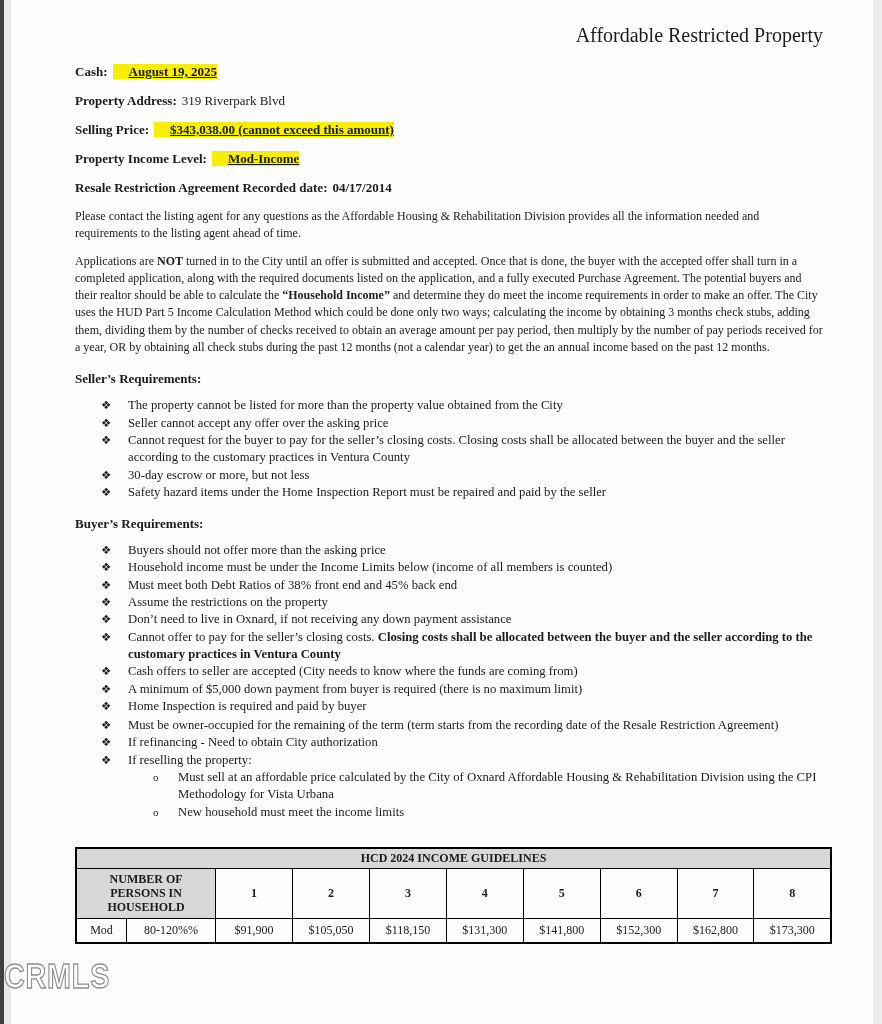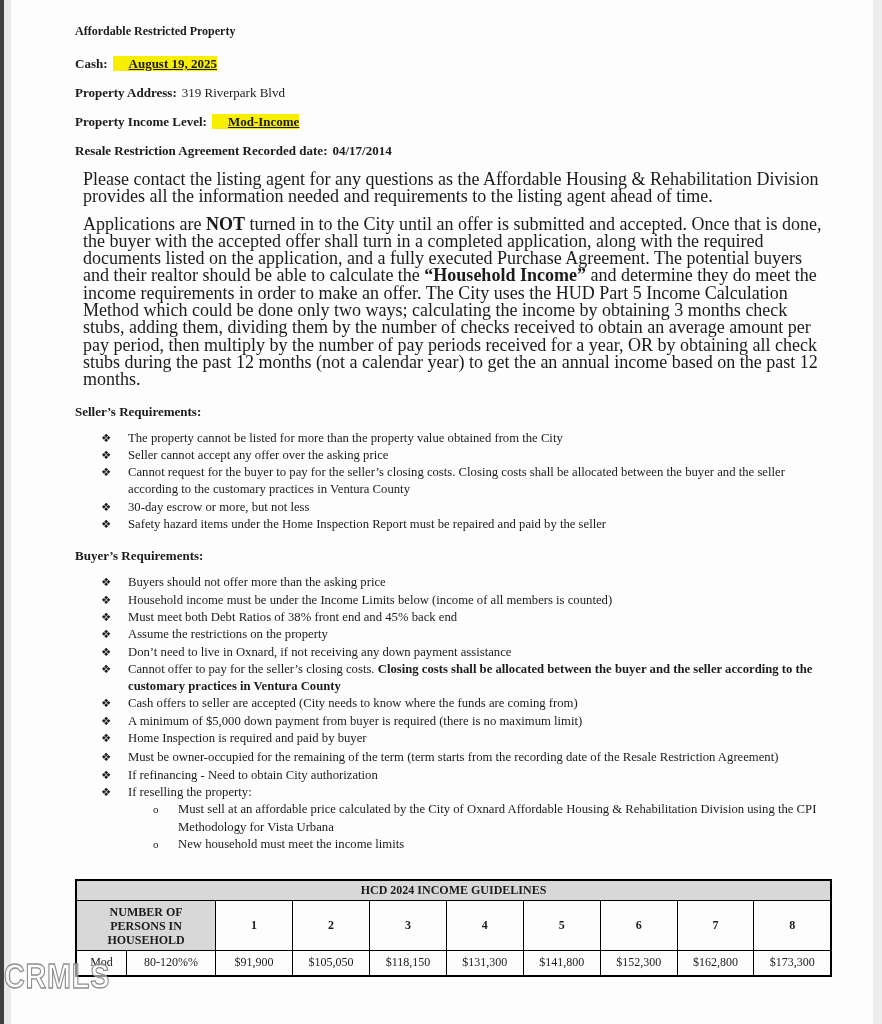--- a/index.html
+++ b/index.html
@@ -11,29 +11,29 @@
     font-family: "Liberation Serif", "DejaVu Serif", serif;
     color: var(--text, #1b1b1b);
     overflow: hidden;
   }
   .edge-left-dark  { position:absolute; left:0; top:0; width:4px;  height:100%; background:#3f3f3f; }
   .edge-left-light { position:absolute; left:4px; top:0; width:7px; height:100%; background:#e9e9e9; }
   .edge-right      { position:absolute; right:0; top:0; width:9px; height:100%; background:#ededed; }
 
   .content { position:absolute; left:75px; top:24px; width:748px; }
 
-  .doc-title { text-align:left; font-weight:bold; font-size:12px; margin:0 0 16px 0; }
+  .doc-title { text-align:right; font-weight:normal; font-size:20px; margin:0 0 16px 0; }
 
   .field { font-size:13px; line-height:18px; margin:0 0 11px 0; }
   .field-label { font-weight:bold; margin-right:5px; }
   .hl { background: var(--hl, #f8ee00); }
   .undl { text-decoration: underline; padding-left: 16px; }
   .b { font-weight: bold; }
 
-  p.body { font-size:18px; line-height:17.3px; margin:0 0 10px 8px; }
+  p.body { font-size:12px; line-height:17.3px; margin:0 0 10px 0; }
 
   .section-heading { font-weight:bold; font-size:13px; margin:15px 0 10px 0; }
 
   .bullets { margin:0 0 2px 0; }
   .bullet-line { display:flex; font-size:12.7px; line-height:17.3px; }
   .bullet-icon { flex:none; width:27px; margin-left:26px; font-size:11.5px; }
   .bullet-text { flex:1; padding-right:2px; }
   .sub-line { display:flex; font-size:12.7px; line-height:17.3px; }
   .sub-icon { flex:none; width:25px; margin-left:78px; font-size:11px; }
   .sub-text { flex:1; }
@@ -75,20 +75,21 @@
   <div class="edge-left-dark"></div>
   <div class="edge-left-light"></div>
   <div class="edge-right"></div>
 
   <div class="content">
     <h1 class="doc-title">Affordable Restricted Property</h1>
 
     <div>
         <div class="field"><span class="field-label">Cash:</span><span class="field-value hl b undl">August 19, 2025</span></div>
         <div class="field"><span class="field-label">Property Address:</span><span class="field-value">319 Riverpark Blvd</span></div>
+        <div class="field"><span class="field-label">Selling Price:</span><span class="field-value hl b undl">$343,038.00 (cannot exceed this amount)</span></div>
         <div class="field"><span class="field-label">Property Income Level:</span><span class="field-value hl b undl">Mod-Income</span></div>
         <div class="field"><span class="field-label">Resale Restriction Agreement Recorded date:</span><span class="field-value b">04/17/2014</span></div>
       </div>
 
     <p class="body">Please contact the listing agent for any questions as the Affordable Housing &amp; Rehabilitation Division provides all the information needed and requirements to the listing agent ahead of time.</p>
     <p class="body"><span>Applications are </span><span class="b">NOT</span><span> turned in to the City until an offer is submitted and accepted.  Once that is done, the buyer with the accepted offer shall turn in a completed application, along with the required documents listed on the application, and a fully executed Purchase Agreement. The potential buyers and their realtor should be able to calculate the </span><span class="b">“Household Income”</span><span> and determine they do meet the income requirements in order to make an offer.  The City uses the HUD Part 5 Income Calculation Method which could be done only two ways; calculating the income by obtaining 3 months check stubs, adding them, dividing them by the number of checks received to obtain an average amount per pay period, then multiply by the number of pay periods received for a year, OR by obtaining all check stubs during the past 12 months (not a calendar year) to get the an annual income based on the past 12 months.</span></p>
 
     <div>
         <div class="section-heading">Seller’s Requirements:</div>
         <div class="bullets">

